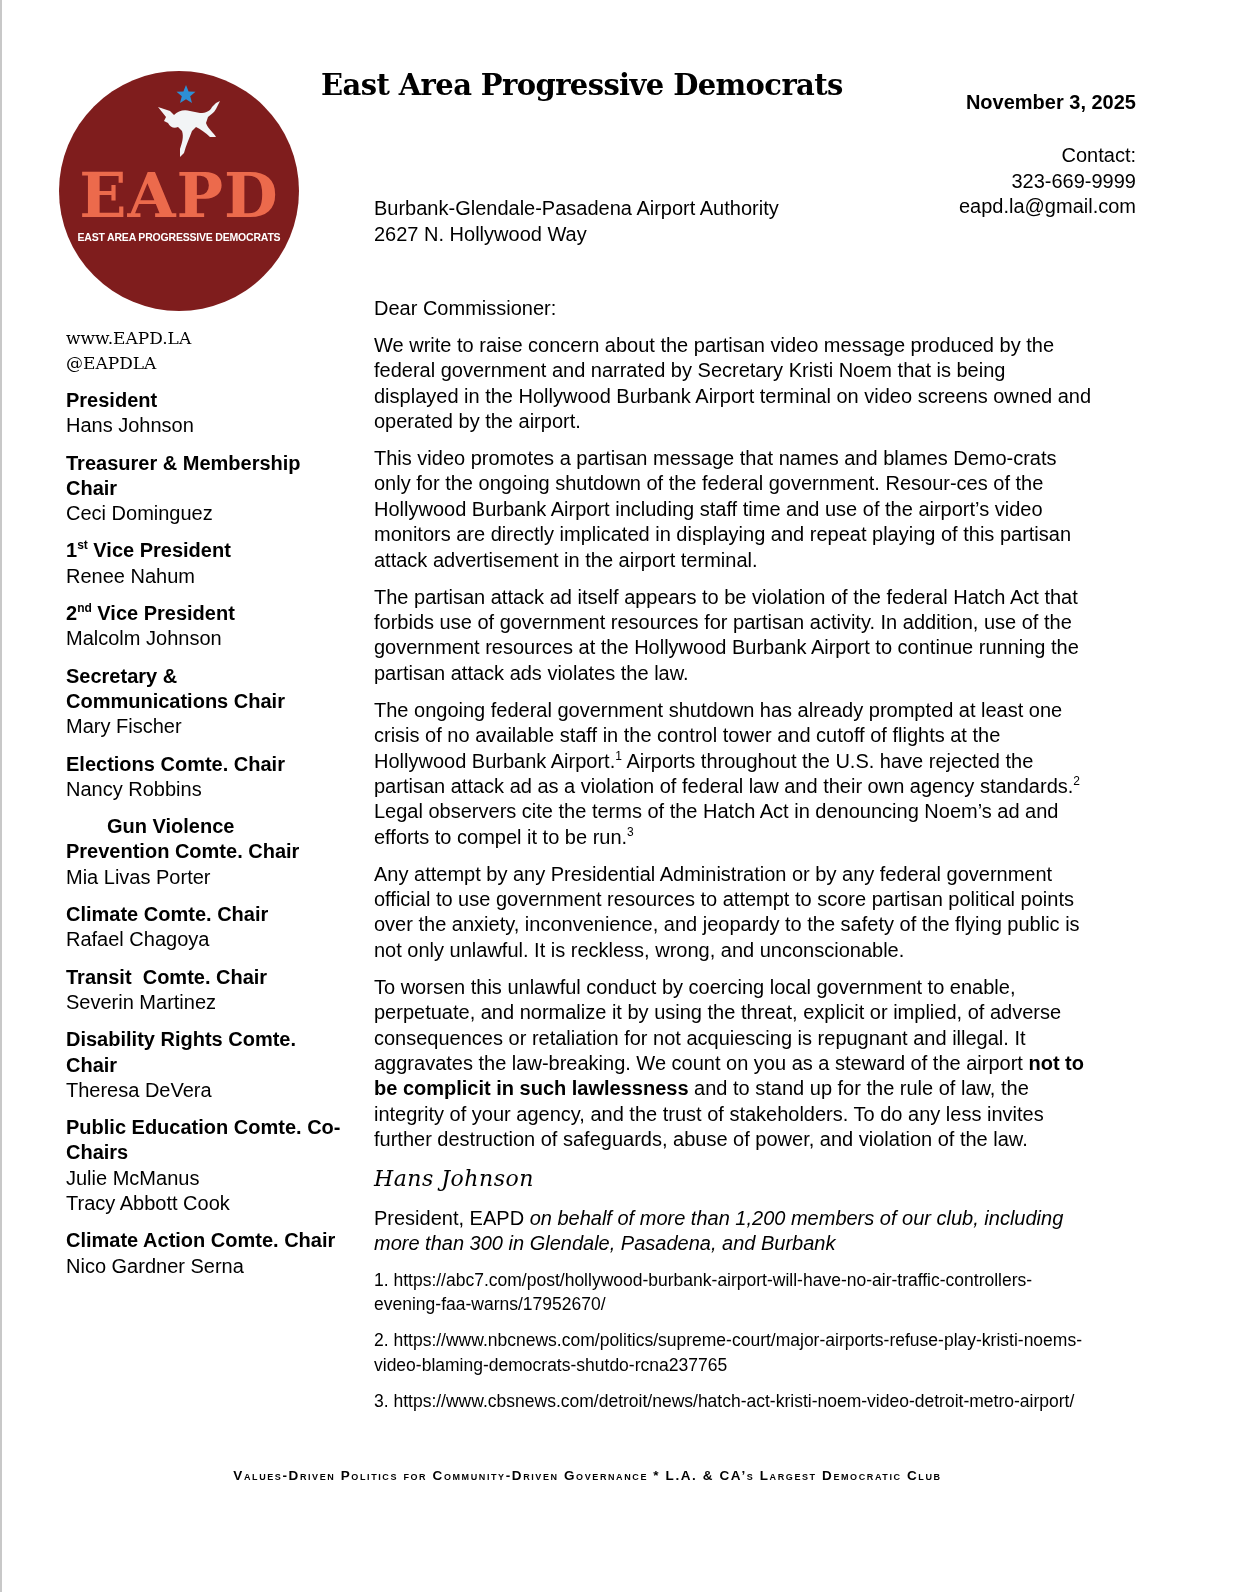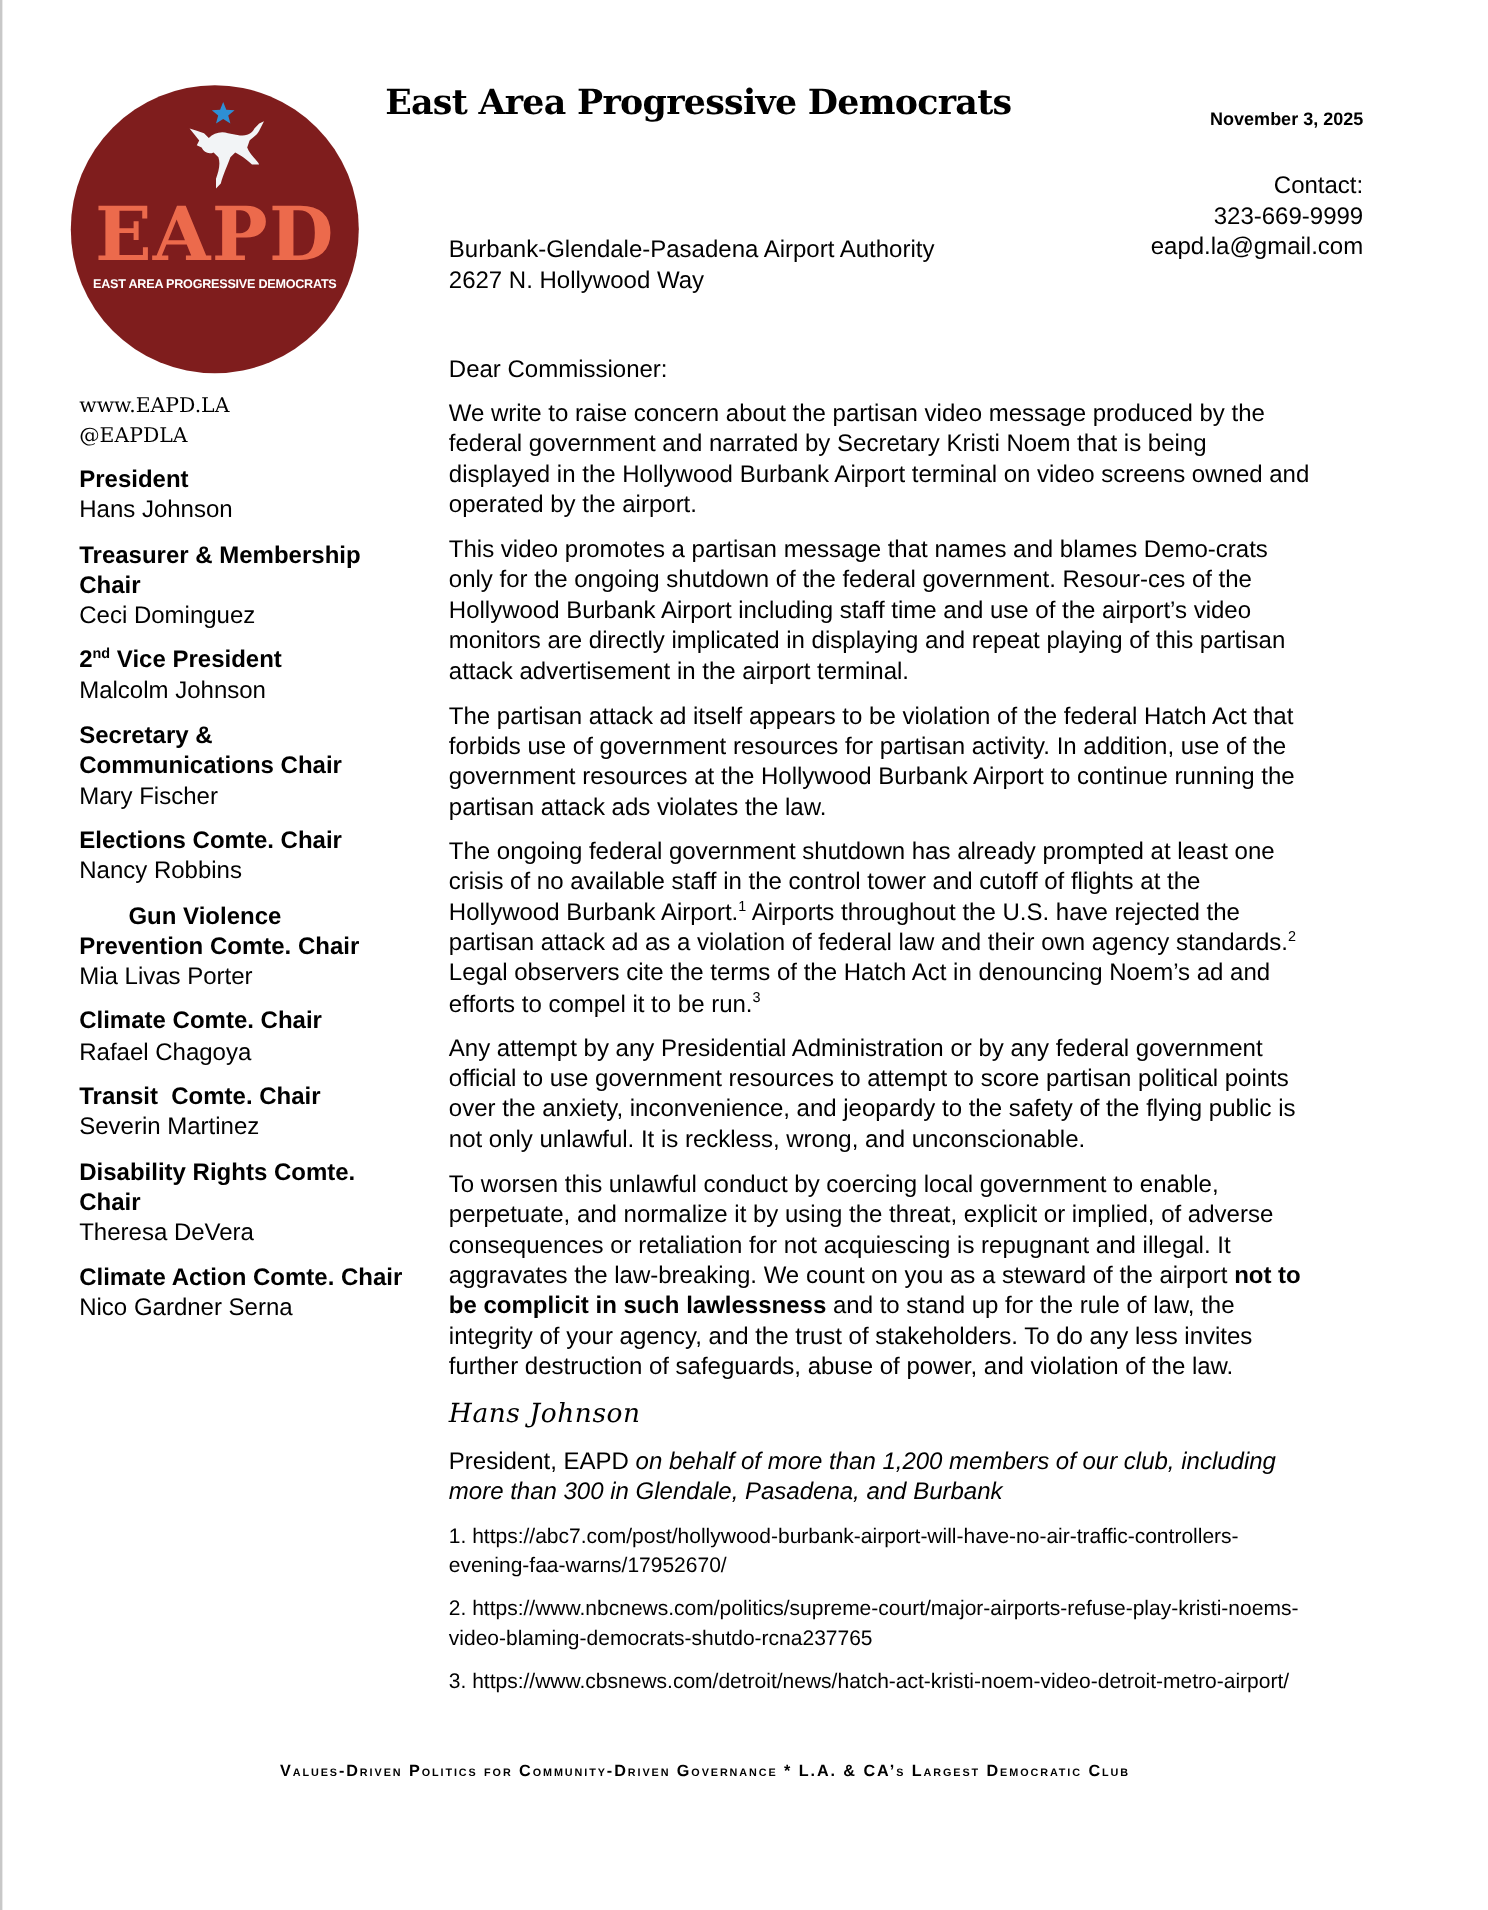--- a/index.html
+++ b/index.html
@@ -12,21 +12,21 @@
   
   .logo { position: absolute; left: 59px; top: 71px; width: 240px; height: 240px; border-radius: 50%; background: #7f1d1d; overflow: hidden; }
   .logo svg.donkey { position: absolute; left: 85px; top: 10px; width: 90px; height: 90px; }
   .logo .logo-letters { position: absolute; left: 0; width: 240px; top: 90px; text-align: center;
     font-family: "DejaVu Serif", serif; font-weight: bold; font-size: 62px; color: #ec6a4c; letter-spacing: 1px; line-height: 70px; }
   .logo .logo-tag { position: absolute; left: 0; width: 240px; top: 160px; text-align: center;
     font-family: "Liberation Sans", sans-serif; font-weight: bold; font-size: 10.5px; color: #ffffff; letter-spacing: -0.2px; }
 
   
   .org-title { position: absolute; left: 321px; top: 68px; font-family: "DejaVu Serif", serif; font-weight: bold; font-size: 29px; letter-spacing: -0.6px; }
-  .date { position: absolute; right: 104px; top: 91px; font-weight: bold; font-size: 15px; }
+  .date { position: absolute; right: 104px; top: 91px; font-weight: bold; font-size: 20px; }
   .contact { position: absolute; right: 104px; top: 143px; font-size: 20px; text-align: right; line-height: 25.5px; }
 
   .recipient { position: absolute; left: 374px; top: 196px; font-size: 20px; line-height: 25.5px; }
 
   
   .sidebar { position: absolute; left: 66px; top: 326px; width: 275px; }
   .sidebar .web { font-family: "DejaVu Serif", serif; font-size: 17px; line-height: 25px; }
   .officer { margin-top: 12px; font-size: 20px; line-height: 25.3px; }
   .officer:first-of-type { margin-top: 12px; }
   .officer .role { font-weight: bold; }
@@ -76,20 +76,24 @@
   <div id="officer-list">
       <div class="officer">
         <div class="role"><span style="white-space: pre-wrap;">President</span></div>
         <div>Hans Johnson</div>
       </div>
       <div class="officer">
         <div class="role"><span style="white-space: pre-wrap;">Treasurer &amp; Membership Chair</span></div>
         <div>Ceci Dominguez</div>
       </div>
       <div class="officer">
+        <div class="role"><span>1</span><sup>st</sup><span style="white-space: pre-wrap;"> Vice President</span></div>
+        <div>Renee Nahum</div>
+      </div>
+      <div class="officer">
         <div class="role"><span>2</span><sup>nd</sup><span style="white-space: pre-wrap;"> Vice President</span></div>
         <div>Malcolm Johnson</div>
       </div>
       <div class="officer">
         <div class="role"><span style="white-space: pre-wrap;">Secretary &amp; Communications Chair</span></div>
         <div>Mary Fischer</div>
       </div>
       <div class="officer">
         <div class="role"><span style="white-space: pre-wrap;">Elections Comte. Chair</span></div>
         <div>Nancy Robbins</div>
@@ -102,20 +106,25 @@
         <div class="role"><span style="white-space: pre-wrap;">Climate Comte. Chair</span></div>
         <div>Rafael Chagoya</div>
       </div>
       <div class="officer">
         <div class="role"><span style="white-space: pre-wrap;">Transit  Comte. Chair</span></div>
         <div>Severin Martinez</div>
       </div>
       <div class="officer">
         <div class="role"><span style="white-space: pre-wrap;">Disability Rights Comte. Chair</span></div>
         <div>Theresa DeVera</div>
+      </div>
+      <div class="officer">
+        <div class="role"><span style="white-space: pre-wrap;">Public Education Comte. Co-Chairs</span></div>
+        <div>Julie McManus</div>
+        <div>Tracy Abbott Cook</div>
       </div>
       <div class="officer">
         <div class="role"><span style="white-space: pre-wrap;">Climate Action Comte. Chair</span></div>
         <div>Nico Gardner Serna</div>
       </div>
     </div>
 </div>
 
 <div class="letter">
   <p>Dear Commissioner:</p>

